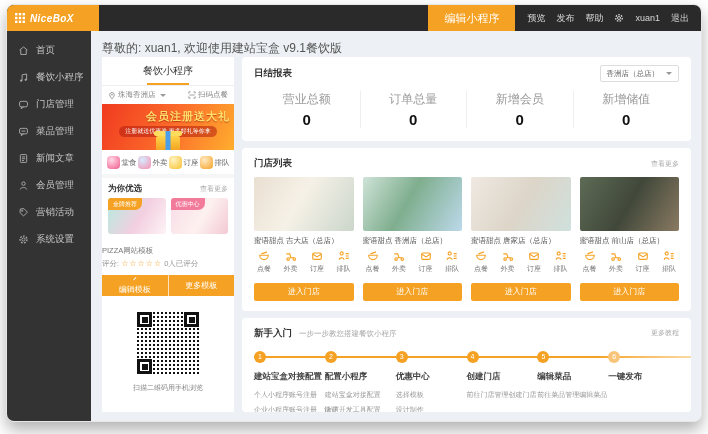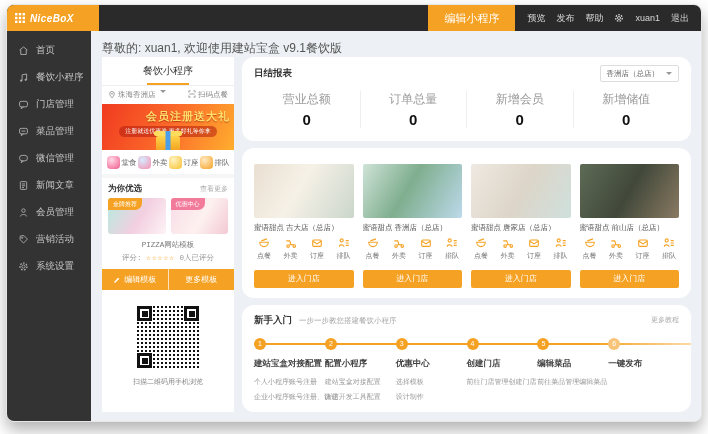--- a/index.html
+++ b/index.html
@@ -22,21 +22,21 @@
   .side-item svg{width:11px;height:11px;stroke:#aaa;fill:none;stroke-width:1.2;flex:0 0 11px;}
   .main{flex:1;display:flex;flex-direction:column;min-width:0;background:#edf0f4;}
   .welcome{font-size:12px;color:#555;padding:9px 0 0 11px;}
   .content{flex:1;display:flex;gap:8px;padding:0 10px 9px 11px;min-height:0;}
   
   .phone-card{width:132px;flex:0 0 132px;background:#fff;display:flex;flex-direction:column;overflow:hidden;}
   .phone-header{border-bottom:1px solid #f0f0f0;padding-top:7px;}
   .phone-title{text-align:center;font-size:10px;color:#333;}
   .phone-underline{width:42px;height:2px;background:#f5a224;margin:5px auto 0;}
   .loc-row{display:flex;justify-content:space-between;align-items:center;padding:4px 6px;color:#888;font-size:7.5px;}
-  .loc-left,.loc-right{display:flex;align-items:flex-start;gap:2px;}
+  .loc-left,.loc-right{display:flex;align-items:center;gap:2px;}
   .caret{display:inline-block;width:0;height:0;border-left:3px solid transparent;border-right:3px solid transparent;border-top:3.5px solid #999;margin-left:2px;}
   .banner{height:46px;flex:0 0 46px;position:relative;background:linear-gradient(115deg,#f03a20,#fc6f2b 55%,#ffae2e);overflow:hidden;}
   .banner-headline{font-size:11px;font-weight:bold;color:#ffe16b;text-align:center;padding-top:5px;text-shadow:0 1px 1px rgba(150,20,10,.6);letter-spacing:1px;padding-left:40px;}
   .banner-sub{display:block;width:max-content;margin:2px auto 0;font-size:6px;color:#fff;background:rgba(180,30,15,.55);padding:1px 6px;border-radius:6px;}
   .gift{position:absolute;left:50%;bottom:-1px;transform:translateX(-50%);width:24px;height:15px;background:linear-gradient(#ffd34a,#f2a21f);border-radius:2px;}
   .gift::before{content:"";position:absolute;left:-2px;top:-5px;width:28px;height:5px;background:#ffdc5e;border-radius:2px;}
   .gift::after{content:"";position:absolute;left:50%;top:-5px;bottom:0;width:5px;transform:translateX(-50%);background:#4a9fe8;}
   .actions-row{display:flex;justify-content:space-around;padding:6px 4px 5px;border-bottom:4px solid #f4f6f8;}
   .p-action{display:flex;align-items:center;gap:2px;color:#666;font-size:7.5px;cursor:pointer;}
   .p-ico{width:13px;height:13px;border-radius:4px;}
@@ -47,38 +47,38 @@
   .picks-head{display:flex;justify-content:space-between;align-items:baseline;padding:5px 6px 3px;}
   .picks-title{font-size:8.5px;font-weight:bold;color:#333;}
   .small-more{font-size:7px;color:#aaa;cursor:pointer;}
   .picks-row{display:flex;gap:5px;padding:0 6px;}
   .pick{flex:1;height:36px;border-radius:3px;position:relative;overflow:hidden;cursor:pointer;}
   .pick.p1{background:linear-gradient(120deg,#bfe6df 10%,#f3cfe0 55%,#fdf3f6);}
   .pick.p2{background:linear-gradient(120deg,#f9e0e9 10%,#fdf1ef 55%,#f3c9d4);}
   .pick-tag{position:absolute;left:0;top:0;font-size:6px;color:#fff;padding:1.5px 5px;border-radius:0 0 7px 0;}
   .pick.p1 .pick-tag{background:#f5a224;}
   .pick.p2 .pick-tag{background:#f27b9b;}
-  .tmpl{text-align:center;padding-top:6px;font-family:Liberation Mono, monospace;}
+  .tmpl{text-align:left;padding-top:12px;}
   .tmpl-name{font-size:7.5px;color:#777;}
   .rating{font-size:7.5px;color:#999;margin-top:3px;}
   .stars{color:#f5a224;letter-spacing:1px;font-size:8px;}
   .tmpl-btns{display:flex;margin-top:6px;}
   .tmpl-btn{flex:1;background:#f5a224;color:#fff;border:none;font-size:8px;height:21px;cursor:pointer;display:flex;align-items:center;justify-content:center;gap:3px;}
-  .tmpl-btn.first{border-right:1px solid rgba(255,255,255,.7);}
+  .tmpl-btn.first{border-right:1px solid rgba(255,255,255,.7);flex-direction:column;}
   .qr-wrap{flex:1;display:flex;flex-direction:column;align-items:center;padding-top:16px;background:#fff;}
   .qr{width:62px;height:62px;position:relative;background:
       repeating-linear-gradient(0deg,rgba(255,255,255,0) 0 2px,#fff 2px 4px),
       repeating-linear-gradient(90deg,#111 0 2px,#fff 2px 4px);}
   .qr-finder{position:absolute;width:15px;height:15px;border:3px solid #111;background:#fff;box-sizing:border-box;}
   .qr-finder::after{content:"";position:absolute;inset:1.5px;background:#111;}
   .qr-finder.tl{left:0;top:0;} .qr-finder.tr{right:0;top:0;} .qr-finder.bl{left:0;bottom:0;}
   .qr-caption{margin-top:9px;font-size:7px;color:#888;}
   
   .right-col{flex:1;display:flex;flex-direction:column;gap:7px;min-width:0;}
-  .card{background:#fff;border-radius:12px;box-sizing:border-box;}
+  .card{background:#fff;border-radius:4px;box-sizing:border-box;}
   .card-head{display:flex;justify-content:space-between;align-items:center;}
   .card-title{font-size:9.5px;font-weight:bold;color:#333;}
   .report-card{height:84px;flex:0 0 84px;padding:8px 12px 4px;display:flex;flex-direction:column;}
   .select{font-size:7.5px;color:#666;border:1px solid #ddd;border-radius:2px;padding:2.5px 6px;display:flex;align-items:center;gap:5px;background:#fff;cursor:pointer;}
   .metrics{flex:1;display:flex;align-items:center;}
   .metric{flex:1;text-align:center;border-right:1px solid #eee;}
   .metric:last-child{border-right:none;}
   .metric-label{font-size:12px;color:#999;}
   .metric-value{font-size:15px;font-weight:bold;color:#111;margin-top:3px;}
   .stores-card{flex:0 0 auto;padding:9px 12px 10px;}
@@ -174,29 +174,20 @@
       <div class="side-item">
         <svg viewBox="0 0 14 14">
             <rect x="2" y="3" width="10" height="7" rx="2"></rect>
             <path d="M5 10 L4 12.3 L7.2 10"></path>
             <path d="M4.5 6.5 h5"></path>
           </svg>
         <span>菜品管理</span>
       </div>
       <div class="side-item">
         <svg viewBox="0 0 14 14">
-            <rect x="2" y="3" width="10" height="7" rx="3.2"></rect>
-            <path d="M5 10 L4 12.3 L7.2 10"></path>
-            <circle cx="5.3" cy="6.5" r=".6" fill="#aaa" stroke="none"></circle>
-            <circle cx="8.7" cy="6.5" r=".6" fill="#aaa" stroke="none"></circle>
-          </svg>
-        <span>微信管理</span>
-      </div>
-      <div class="side-item">
-        <svg viewBox="0 0 14 14">
             <rect x="3" y="2" width="8" height="10" rx="1"></rect>
             <path d="M5 5 h4 M5 7.3 h4 M5 9.6 h2.6"></path>
           </svg>
         <span>新闻文章</span>
       </div>
       <div class="side-item">
         <svg viewBox="0 0 14 14">
             <circle cx="7" cy="4.6" r="2.2"></circle>
             <path d="M3 12 C3 8.8 11 8.8 11 12"></path>
           </svg>
@@ -332,20 +323,24 @@
                 <div class="metric-value">0</div>
               </div>
               <div class="metric">
                 <div class="metric-label">新增储值</div>
                 <div class="metric-value">0</div>
               </div>
             </div>
           </section>
 
           <section class="card stores-card">
+            <div class="card-head">
+              <span class="card-title">门店列表</span>
+              <span class="small-more">查看更多</span>
+            </div>
             <div class="stores-grid">
 
               <div class="store">
                 <div class="store-photo s1"></div>
                 <div class="store-name">蜜语甜点 吉大店（总店）</div>
                 <div class="store-actions">
                   <span class="sa">
                     <svg viewBox="0 0 14 14">
                         <path d="M2 6.2 a5 5 0 0 0 10 0 Z"></path>
                         <path d="M4 4.5 L10.5 2.2"></path>

